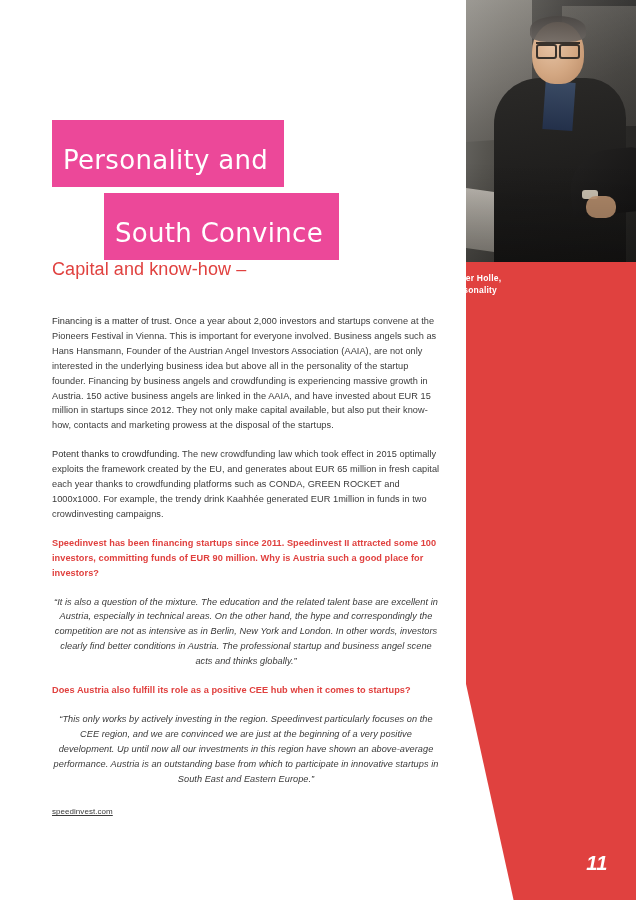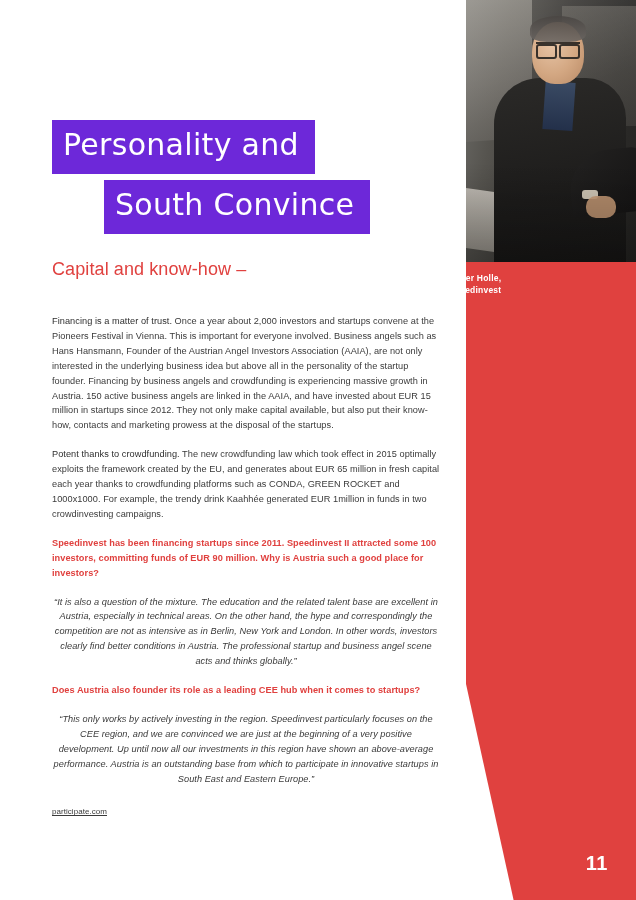--- a/index.html
+++ b/index.html
@@ -149,32 +149,33 @@
   }
 
   .page-number {
     position: absolute;
     right: 28px;
     top: 852px;
     color: #ffffff;
     font-size: 20px;
     font-weight: bold;
     letter-spacing: .5px;
+    font-style: italic;
   }
 
   
   .title-wrap { position: absolute; left: 52px; top: 120px; }
   .title-line {
     display: inline-block;
-    background: #6d28d9;
+    background: #ec4899;
     color: #ffffff;
-    font-size: 30px;
+    font-size: 26px;
     font-weight: normal;
     line-height: 1;
-    padding: 10px 16px 14px 11px;
+    padding: 27px 16px 14px 11px;
     letter-spacing: .3px;
     font-family: "DejaVu Sans", sans-serif;
   }
   .title-line.second { margin-top: 6px; margin-left: 52px; }
 
   
   .subtitle {
     position: absolute;
     left: 52px; top: 256px;
     color: #e0413f;
@@ -224,21 +225,21 @@
     <div class="hair"></div>
     <div class="glasses"></div>
     <div class="arm"></div>
     <div class="watch"></div>
     <div class="hand"></div>
     <div class="shade"></div>
   </div>
 
   <div class="caption">
     <div>Oliver Holle,</div>
-    <div>Speedinvest</div>
+    <div>Personality</div>
   </div>
 
   <div class="page-number">11</div>
 
   <div class="title-wrap">
     <div class="title-line">Personality and</div>
     <br>
     <div class="title-line second">South Convince</div>
   </div>
 
@@ -248,19 +249,19 @@
 
   <div class="body-col">
 
     <p><b>Financing is a matter of trust.</b><span> Once a year about 2,000 investors and startups convene at the Pioneers Festival in Vienna. This is important for everyone involved. Business angels such as Hans Hansmann, Founder of the Austrian Angel Investors Association (AAIA), are not only interested in the underlying business idea but above all in the personality of the startup founder. Financing by business angels and crowdfunding is experiencing massive growth in Austria. 150 active business angels are linked in the AAIA, and have invested about EUR 15 million in startups since 2012. They not only make capital available, but also put their know-how, contacts and marketing prowess at the disposal of the startups.</span></p>
 
     <p><b>Potent thanks to crowdfunding.</b><span> The new crowdfunding law which took effect in 2015 optimally exploits the framework created by the EU, and generates about EUR 65 million in fresh capital each year thanks to crowdfunding platforms such as CONDA, GREEN ROCKET and 1000x1000. For example, the trendy drink Kaahhée generated EUR 1million in funds in two crowdinvesting campaigns.</span></p>
 
     <p class="q">Speedinvest has been financing startups since 2011. Speedinvest II attracted some 100 investors, committing funds of EUR 90 million. Why is Austria such a good place for investors?</p>
     <p class="a">“It is also a question of the mixture. The education and the related talent base are excellent in Austria, especially in technical areas. On the other hand, the hype and correspondingly the competition are not as intensive as in Berlin, New York and London. In other words, investors clearly find better conditions in Austria. The professional startup and business angel scene acts and thinks globally.”</p>
 
-    <p class="q">Does Austria also founder its role as a leading CEE hub when it comes to startups?</p>
+    <p class="q">Does Austria also fulfill its role as a positive CEE hub when it comes to startups?</p>
     <p class="a">“This only works by actively investing in the region. Speedinvest particularly focuses on the CEE region, and we are convinced we are just at the beginning of a very positive development. Up until now all our investments in this region have shown an above-average performance. Austria is an outstanding base from which to participate in innovative startups in South East and Eastern Europe.”</p>
 
-    <a class="source" href="#">participate.com</a>
+    <a class="source" href="#">speedinvest.com</a>
   </div>
 
 </div>
 
 </body></html>

